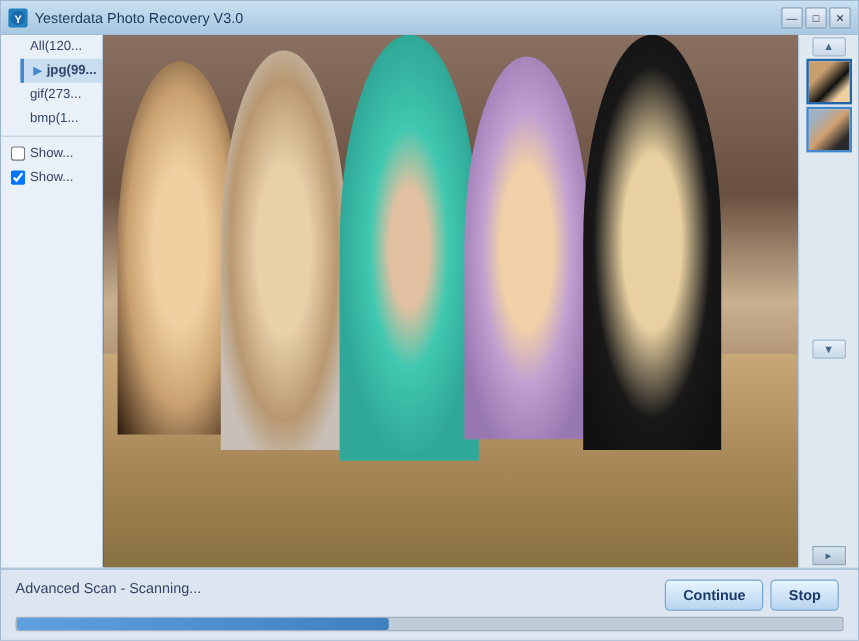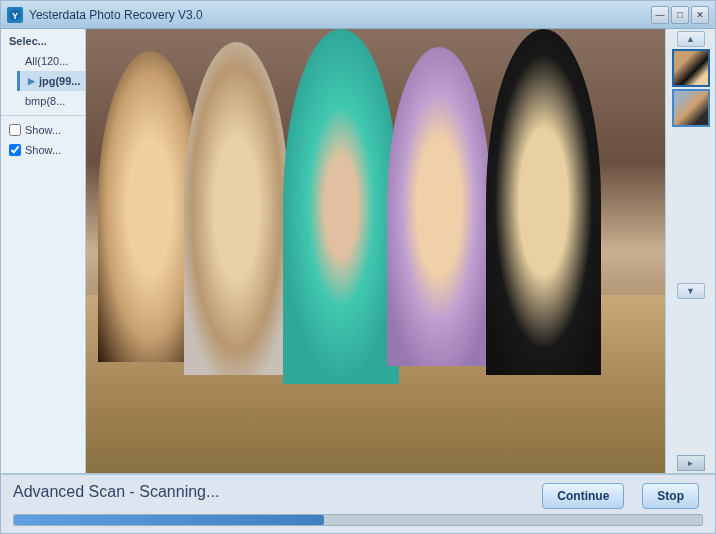--- a/index.html
+++ b/index.html
@@ -248,21 +248,21 @@
       display: flex;
       align-items: center;
       justify-content: center;
       cursor: pointer;
       font-size: 8px;
       color: #446688;
       margin-top: auto;
       flex-shrink: 0;
     }
     .status-text {
-      font-size: 16px;
+      font-size: 12px;
       color: #334466;
     }
     .progress-row {
       display: flex;
       align-items: center;
       gap: 10px;
     }
     .progress-bar-container {
       flex: 1;
       height: 12px;
@@ -294,21 +294,20 @@
     }
     .btn-stop {
       padding: 5px 14px;
       background: linear-gradient(to bottom, #e8f4ff, #b8d4f0);
       border: 1px solid #78a8d0;
       border-radius: 4px;
       color: #1a3a6a;
       font-size: 12px;
       cursor: pointer;
       font-weight: bold;
-      margin-left: 12px;
     }
 
     
     .footer-row {
       height: 60px;
       background: #dde6f0;
       border-top: 2px solid #b0c4d8;
       display: flex;
       flex-direction: column;
       justify-content: center;
@@ -335,31 +334,33 @@
     <div class="title-bar-buttons">
       <div class="title-btn">—</div>
       <div class="title-btn">□</div>
       <div class="title-btn">✕</div>
     </div>
   </div>
 
   <div class="content-area">
 
     <div class="sidebar">
-      <div class="sidebar-section-label">Selec...</div>
 
       <div class="sidebar-item">
         <span>All(120...</span>
       </div>
       <div class="sidebar-item active">
         <span class="arrow">▶</span>
         <span>jpg(99...</span>
       </div>
       <div class="sidebar-item">
-        <span>bmp(8...</span>
+        <span>gif(273...</span>
+      </div>
+      <div class="sidebar-item">
+        <span>bmp(1...</span>
       </div>
 
       <div class="sidebar-divider"></div>
 
       <div class="sidebar-checkbox-item">
         <input type="checkbox" style="">
         <span>Show...</span>
       </div>
       <div class="sidebar-checkbox-item">
         <input type="checkbox" checked="" style="">

